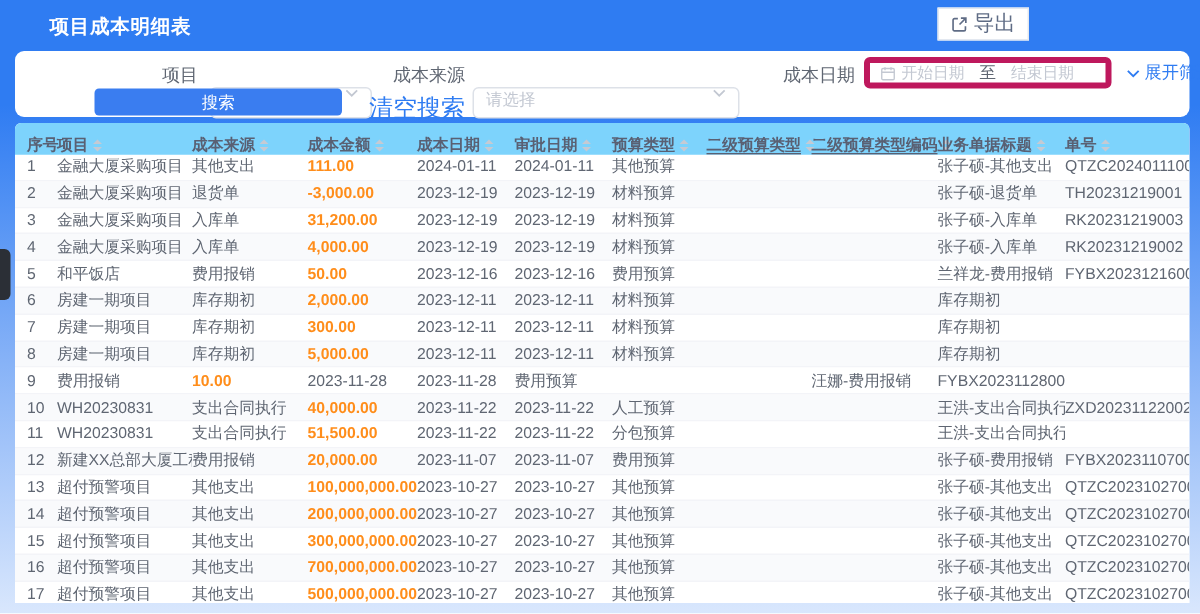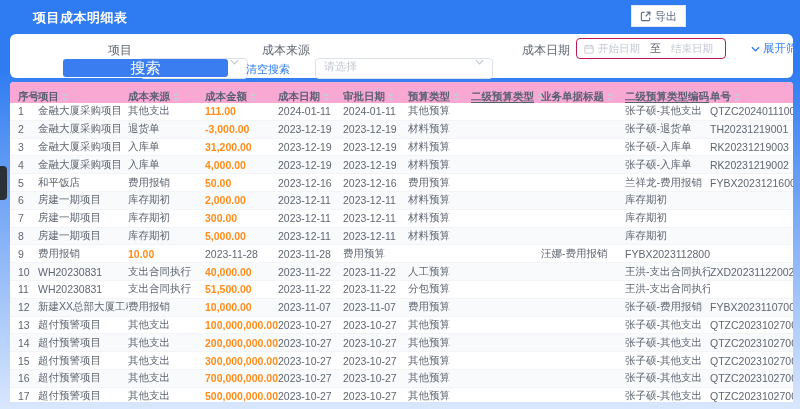--- a/index.html
+++ b/index.html
@@ -7,57 +7,57 @@
   body { font-family:"Liberation Sans","DejaVu Sans",sans-serif; }
 
   .screen { position:relative; width:800px; height:409px; overflow:hidden;
     background:linear-gradient(180deg,#2f7cf2 0px,#2f7cf2 70px,#86b2f7 240px,#d9e7fd 409px); }
 
   
   .topbar { position:absolute; left:0; top:0; width:691px; height:33px; }
   .page-title { position:absolute; left:33px; top:9px; font-size:13px; font-weight:700; color:#ffffff; letter-spacing:.5px; }
   .export-btn { position:absolute; right:5px; top:5px; height:22px; padding:0 8px;
     background:#ffffff; border:1px solid #e3e8f0; border-radius:0;
-    display:flex; align-items:center; gap:4px; font-size:11px; color:#5f6c85; cursor:pointer; }
+    display:flex; align-items:center; gap:4px; font-size:14px; color:#5f6c85; cursor:pointer; }
   .export-btn svg { display:block; }
 
   
   .card { position:absolute; left:10px; right:7px; background:#ffffff; }
   .filter-card { top:34px; height:44px; border-radius:6px; }
   .table-card  { top:82px; bottom:7px; border-radius:4px 4px 0 0; overflow:hidden; }
 
   
   .flabel { position:absolute; top:8px; font-size:12px; color:#5f6672; text-align:right; white-space:nowrap; }
   .lbl-project { left:60px;  width:62px; }
   .lbl-source  { left:252px; width:45px; }
   .lbl-date    { left:512px; width:46px; }
 
   .select { position:absolute; top:4px; height:21px; border:1px solid #dde1e8; border-radius:4px;
     display:flex; align-items:flex-start; padding:0 8px; background:#fff; cursor:pointer;margin-top:20px; }
   .sel-project { left:130px; width:108px; }
   .sel-source  { left:305px; width:178px; }
   .placeholder { flex:1; font-size:11px; color:#c3c8d2; }
 
-  .datebox { position:absolute; left:566px; top:4px; width:150px; height:21px; border:1px solid #be185d;
+  .datebox { position:absolute; left:566px; top:4px; width:165px; height:21px; border:4px solid #be185d;
     border-radius:4px; background:#fff; display:flex; align-items:center; padding:0 7px; gap:4px; cursor:pointer; }
   .datebox .ph { font-size:10.5px; color:#c3c8d2; white-space:nowrap; }
   .datebox .sep { font-size:11px; color:#5f6672; padding:0 6px; }
 
   .expand-link { position:absolute; left:741px; top:7px; display:flex; align-items:center; gap:3px;
     color:#2f7cf2; font-size:11.5px; cursor:pointer; white-space:nowrap; }
 
   .btn-row { position:absolute; left:0; top:25px; width:100%; height:18px; }
   .search-btn { position:absolute; left:53px; top:0; width:165px; height:18px; background:#3a7df0;
-    border:none; border-radius:3px; color:#fff; font-size:15px; cursor:pointer; }
-  .clear-link { position:absolute; left:236px; top:3px; font-size:11px; color:#2f7cf2; cursor:pointer; }
+    border:none; border-radius:3px; color:#fff; font-size:11px; cursor:pointer; }
+  .clear-link { position:absolute; left:236px; top:3px; font-size:16px; color:#2f7cf2; cursor:pointer; }
 
   
   .thead, .trow { display:grid;
     grid-template-columns:28px 90px 77px 73px 65px 65px 63px 70px 84px 85px 1fr; }
-  .thead { height:31px; background:#f9a8d4; border-bottom:1px solid #eef0f4; }
+  .thead { height:31px; background:#7dd3fc; border-bottom:1px solid #eef0f4; }
   .th { display:flex; align-items:center; font-size:10.5px; font-weight:700; color:#596073; white-space:nowrap; overflow:visible; }
   .th:first-child { padding-left:8px; }
   .th.underline .th-label { text-decoration:underline; text-underline-offset:2px; }
 
   .sort { display:inline-flex; flex-direction:column; margin-left:3px; }
   .sort i { display:block; width:0; height:0; border-left:3px solid transparent; border-right:3px solid transparent; }
   .sort .up { border-bottom:3.5px solid #c5cad3; margin-bottom:1.5px; }
   .sort .dn { border-top:3.5px solid #c5cad3; }
 
   .tbody { position:absolute; top:21px; bottom:0; left:0; right:0; overflow:hidden; }
@@ -175,29 +175,29 @@
             <i class="dn"></i>
           </span>
         </div>
         <div class="th underline">
           <span class="th-label">二级预算类型</span>
           <span class="sort">
             <i class="up"></i>
             <i class="dn"></i>
           </span>
         </div>
-        <div class="th">
-          <span class="th-label">业务单据标题</span>
-          <span class="sort">
-            <i class="up"></i>
-            <i class="dn"></i>
-          </span>
-        </div>
         <div class="th underline">
           <span class="th-label">二级预算类型编码</span>
+          <span class="sort">
+            <i class="up"></i>
+            <i class="dn"></i>
+          </span>
+        </div>
+        <div class="th">
+          <span class="th-label">业务单据标题</span>
           <span class="sort">
             <i class="up"></i>
             <i class="dn"></i>
           </span>
         </div>
         <div class="th">
           <span class="th-label">单号</span>
           <span class="sort">
             <i class="up"></i>
             <i class="dn"></i>
@@ -343,21 +343,21 @@
           <div class="td">2023-11-22</div>
           <div class="td">分包预算</div>
           <div class="td"></div>
           <div class="td"></div>
           <div class="td">王洪-支出合同执行</div>
         </div>
         <div class="trow">
           <div class="td">12</div>
           <div class="td">新建XX总部大厦工程二期</div>
           <div class="td">费用报销</div>
-          <div class="td amount">10,000.00</div>
+          <div class="td amount">20,000.00</div>
           <div class="td">2023-11-07</div>
           <div class="td">2023-11-07</div>
           <div class="td">费用预算</div>
           <div class="td"></div>
           <div class="td"></div>
           <div class="td">张子硕-费用报销</div>
           <div class="td">FYBX20231107001</div>
         </div>
         <div class="trow">
           <div class="td">13</div>

